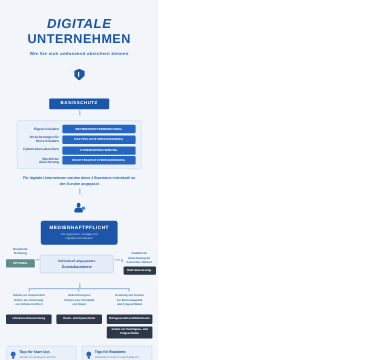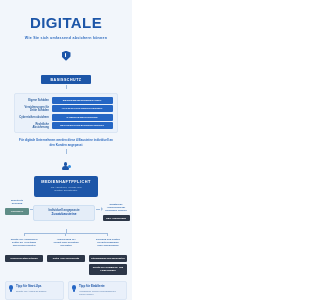--- a/index.html
+++ b/index.html
@@ -28,21 +28,21 @@
   .header {
     padding: 14px 6px 4px 6px;
     text-align: center;
   }
   .title-line {
     font-weight: bold;
     color: #1d56a8;
     letter-spacing: 0.4px;
     line-height: 1.18;
   }
-  .title-1 { font-size: 15px; }
+  .title-1 { font-size: 11px; font-style: italic; }
   .title-2 { font-size: 10.5px; }
   .subtitle {
     margin-top: 4px;
     font-size: 3.6px;
     color: #2f6cc0;
     letter-spacing: 0.25px;
     font-weight: bold;
   }
 
   
@@ -360,20 +360,21 @@
     color: #5a7fae;
   }
 </style>
 </head>
 <body>
 
 <div id="infographic">
 
   <div class="header">
     <div class="title-line title-1">DIGITALE</div>
+    <div class="title-line title-2">UNTERNEHMEN</div>
     <div class="subtitle">Wie Sie sich umfassend absichern können</div>
   </div>
 
   <div class="shield-wrap">
     <span class="shield"></span>
   </div>
 
   <div class="badge-row">
     <span class="badge">BASISSCHUTZ</span>
   </div>

